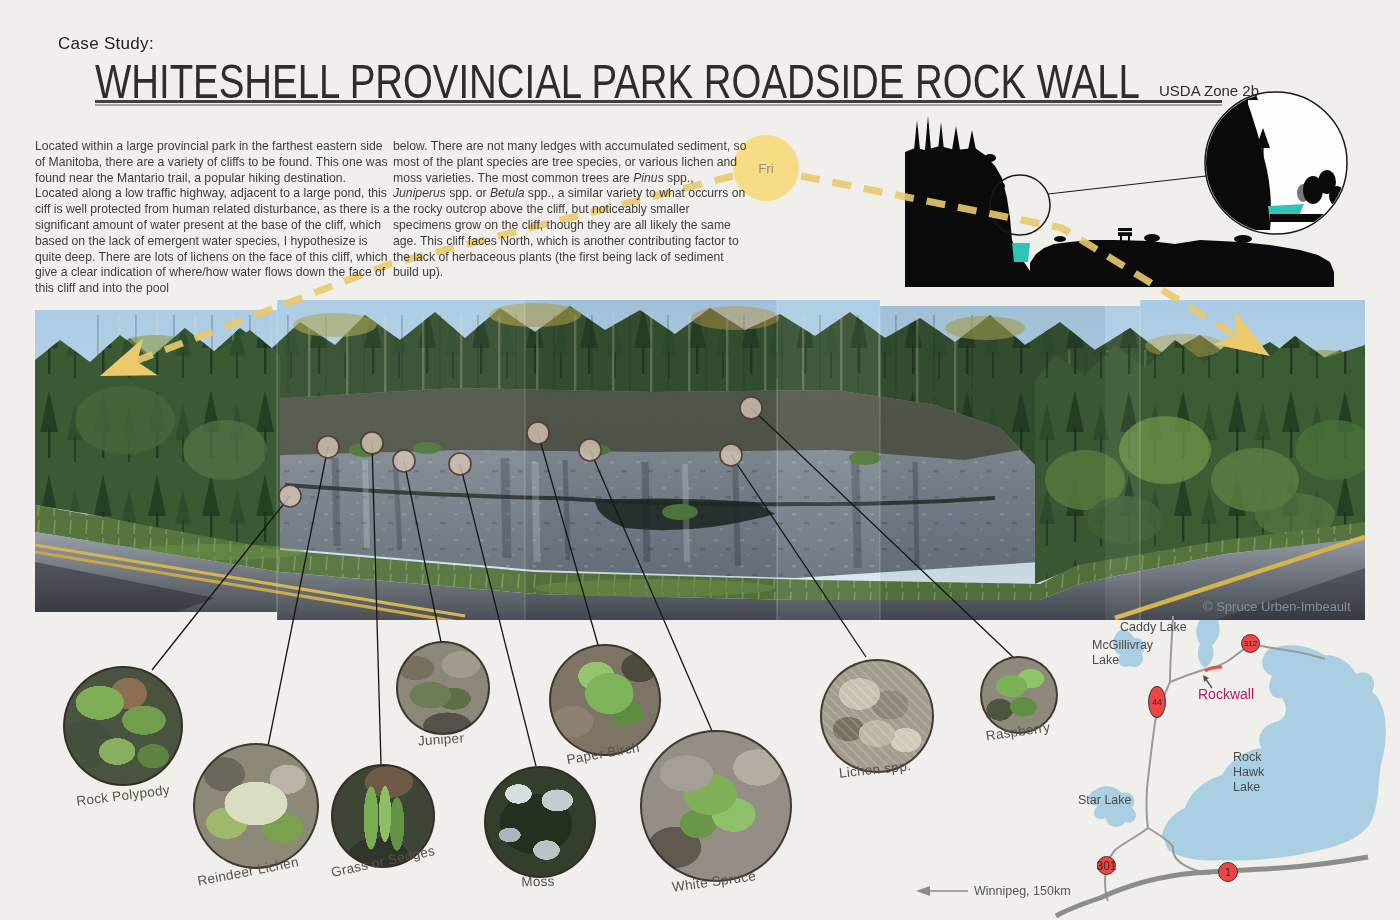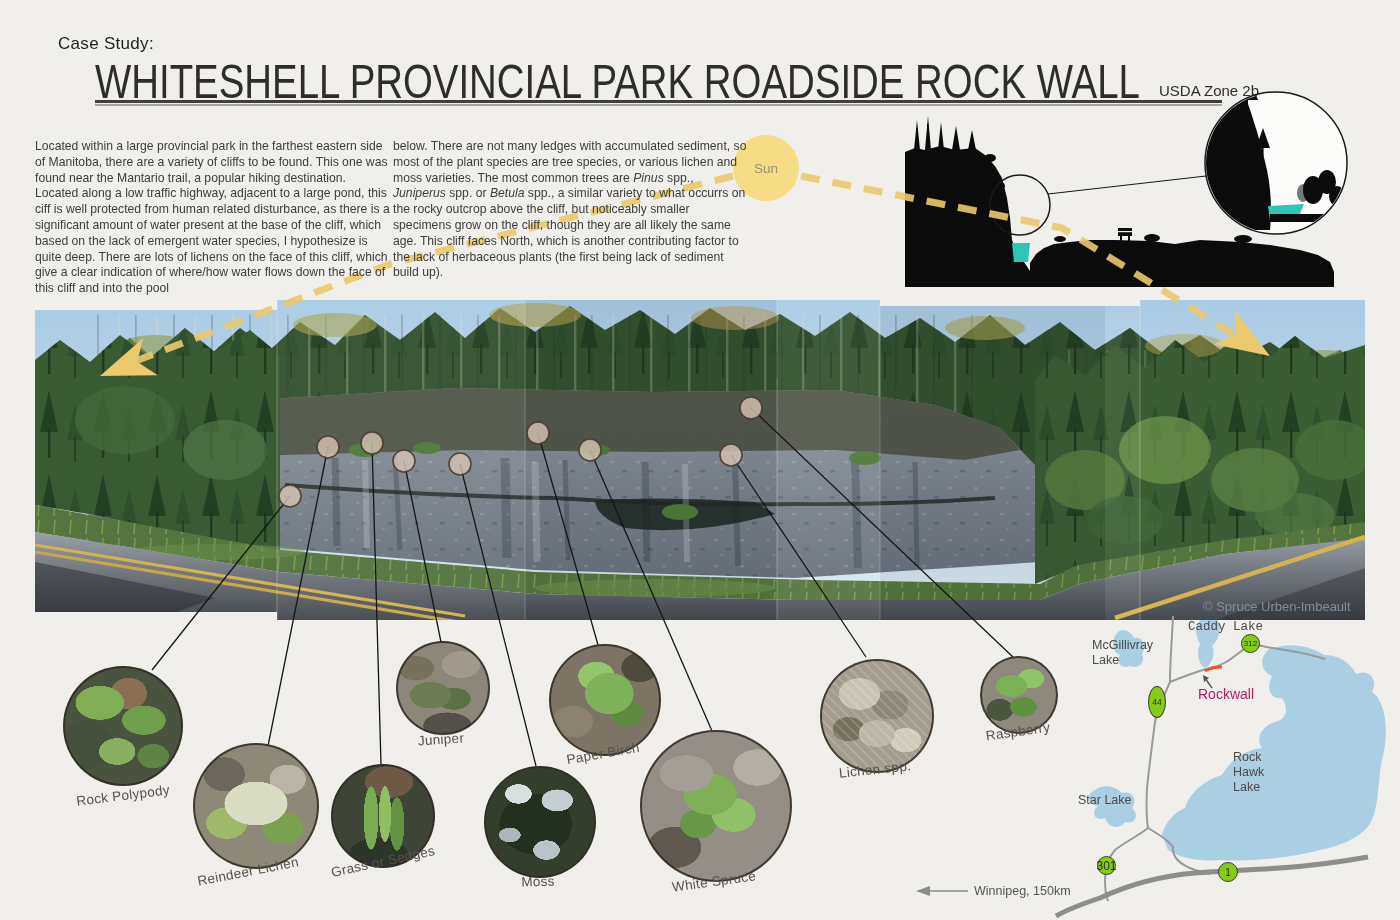--- a/index.html
+++ b/index.html
@@ -29,21 +29,21 @@
   .sp.c3{left:396px;top:641px;width:94px;height:94px;background:radial-gradient(34px 22px at 36% 58%,#6e7c55 0 60%,transparent 61%),radial-gradient(28px 18px at 62% 62%,#5d7045 0 60%,transparent 61%),radial-gradient(32px 22px at 70% 24%,#a29a8c 0 60%,transparent 61%),radial-gradient(30px 20px at 20% 28%,#77705f 0 60%,transparent 61%),radial-gradient(40px 22px at 55% 92%,#55514a 0 60%,transparent 61%),#8d867b;}
   .sp.c4{left:484px;top:766px;width:112px;height:112px;background:radial-gradient(22px 16px at 30% 24%,#d7dfdf 0 60%,transparent 61%),radial-gradient(26px 18px at 66% 30%,#c4ced2 0 60%,transparent 61%),radial-gradient(22px 16px at 56% 76%,#b9c4c8 0 60%,transparent 61%),radial-gradient(18px 12px at 22% 62%,#aab6ba 0 60%,transparent 61%),radial-gradient(60px 50px at 46% 52%,#24301f 0 60%,transparent 61%),#333f2c;}
   .sp.c5{left:549px;top:644px;width:112px;height:112px;background:radial-gradient(40px 34px at 54% 44%,#7fb35a 0 60%,transparent 61%),radial-gradient(30px 24px at 42% 28%,#94c46c 0 60%,transparent 61%),radial-gradient(28px 22px at 70% 62%,#5e8a41 0 60%,transparent 61%),radial-gradient(34px 26px at 20% 70%,#8d8272 0 60%,transparent 61%),radial-gradient(30px 24px at 82% 20%,#4f4a3e 0 60%,transparent 61%),#7d7466;}
   .sp.c6{left:640px;top:730px;width:152px;height:152px;background:radial-gradient(44px 30px at 30% 28%,#a59e96 0 60%,transparent 61%),radial-gradient(44px 34px at 46% 42%,#7fb058 0 60%,transparent 61%),radial-gradient(36px 28px at 62% 56%,#8fc06a 0 60%,transparent 61%),radial-gradient(30px 24px at 38% 62%,#6a9647 0 60%,transparent 61%),radial-gradient(44px 34px at 22% 78%,#60594f 0 60%,transparent 61%),radial-gradient(40px 30px at 78% 24%,#b4ada3 0 60%,transparent 61%),#958e86;}
   .sp.c7{left:820px;top:659px;width:114px;height:114px;background:repeating-linear-gradient(45deg,rgba(255,255,255,.14) 0 2px,transparent 2px 7px),radial-gradient(34px 26px at 34% 30%,#c9c2b2 0 60%,transparent 61%),radial-gradient(30px 24px at 62% 40%,#8e8678 0 60%,transparent 61%),radial-gradient(30px 22px at 50% 66%,#bdb5a5 0 60%,transparent 61%),radial-gradient(26px 20px at 24% 62%,#77705f 0 60%,transparent 61%),radial-gradient(26px 20px at 76% 72%,#d2cbbb 0 60%,transparent 61%),#a49c8e;}
   .sp.c8{left:980px;top:656px;width:78px;height:78px;background:radial-gradient(26px 18px at 40% 38%,#7cb257 0 60%,transparent 61%),radial-gradient(22px 16px at 66% 28%,#8fc468 0 60%,transparent 61%),radial-gradient(22px 16px at 56% 66%,#5f8f3f 0 60%,transparent 61%),radial-gradient(22px 18px at 24% 70%,#4c5540 0 60%,transparent 61%),#8f887c;}
   .splabel{position:absolute;width:160px;text-align:center;font-size:13.5px;color:#55524c;letter-spacing:.3px;}
   
   .maplabel{font-size:12.5px;color:#4a4a48;line-height:15px;}
   .rockwall{font-size:14px;color:#be185d;}
-  .badge{position:absolute;background:#84cc16;border:1.6px solid #3a3a38;border-radius:50%;display:flex;align-items:center;justify-content:center;color:#2c2c2a;box-sizing:border-box;}
+  .badge{position:absolute;background:#ef4444;border:1.6px solid #3a3a38;border-radius:50%;display:flex;align-items:center;justify-content:center;color:#2c2c2a;box-sizing:border-box;}
   svg{display:block;}
   #overlay{left:0;top:0;pointer-events:none;}
 </style>
 </head>
 <body>
 
 <div class="abs" id="photo">
 <svg width="1330" height="320" viewBox="0 0 1330 320" preserveAspectRatio="none">
   <defs>
     <linearGradient id="sky" x1="0" y1="0" x2="0" y2="1">
@@ -286,21 +286,21 @@
 
 <div class="abs kicker">Case Study:</div>
 <div class="abs title">WHITESHELL PROVINCIAL PARK ROADSIDE ROCK WALL</div>
 <div class="abs zone">USDA Zone 2b</div>
 <div class="abs rule1"></div>
 <div class="abs rule2"></div>
 
 <div class="abs col col1">Located within a large provincial park in the farthest eastern side of Manitoba, there are a variety of cliffs to be found. This one was found near the Mantario trail, a popular hiking destination. Located along a low traffic highway, adjacent to a large pond, this ciff is well protected from human related disturbance, as there is a significant amount of water present at the base of the cliff, which based on the lack of emergent water species, I hypothesize is quite deep. There are lots of lichens on the face of this cliff, which give a clear indication of where/how water flows down the face of this cliff and into the pool</div>
 <div class="abs col col2"><span>below. There are not many ledges with accumulated sediment, so most of the plant species are tree species, or various lichen and moss varieties. The most common trees are </span><span class="it">Pinus</span><span> spp., </span><span class="it">Juniperus</span><span> spp. or </span><span class="it">Betula</span><span> spp., a similar variety to what occurrs on the rocky outcrop above the cliff, but noticeably smaller specimens grow on the cliff, though they are all likely the same age. This cliff faces North, which is another contributing factor to the lack of herbaceous plants (the first being lack of sediment build up).</span></div>
 
-<div class="abs sunlabel">Sun</div>
+<div class="abs sunlabel">Fri</div>
 
 <div class="sp c0"></div>
 <div class="sp c1"></div>
 <div class="sp c2"></div>
 <div class="sp c3"></div>
 <div class="sp c4"></div>
 <div class="sp c5"></div>
 <div class="sp c6"></div>
 <div class="sp c7"></div>
 <div class="sp c8"></div>
@@ -312,21 +312,21 @@
 <div class="splabel" style="left:458px;top:874px;transform:rotate(-2deg);">Moss</div>
 <div class="splabel" style="left:523px;top:746px;transform:rotate(-10deg);">Paper Birch</div>
 <div class="splabel" style="left:634px;top:874px;transform:rotate(-8deg);">White Spruce</div>
 <div class="splabel" style="left:795px;top:762px;transform:rotate(-6deg);">Lichen spp.</div>
 <div class="splabel" style="left:938px;top:724px;transform:rotate(-8deg);">Raspberry</div>
 
 <div class="abs maplabel" style="left:1092px;top:638px;">
     <div>McGillivray</div>
     <div>Lake</div>
   </div>
-<div class="abs maplabel" style="left:1188px;top:620px;font-family:Liberation Mono, monospace;">Caddy Lake</div>
+<div class="abs maplabel" style="left:1120px;top:620px;">Caddy Lake</div>
 <div class="abs maplabel rockwall" style="left:1198px;top:687px;">Rockwall</div>
 <div class="abs maplabel" style="left:1233px;top:750px;">
     <div>Rock</div>
     <div>Hawk</div>
     <div>Lake</div>
   </div>
 <div class="abs maplabel" style="left:1078px;top:793px;">Star Lake</div>
 <div class="abs maplabel" style="left:974px;top:884px;color:#555553;">Winnipeg, 150km</div>
 
 <div class="badge" style="left:1148px;top:686px;width:18px;height:32px;font-size:8.5px;">44</div>

